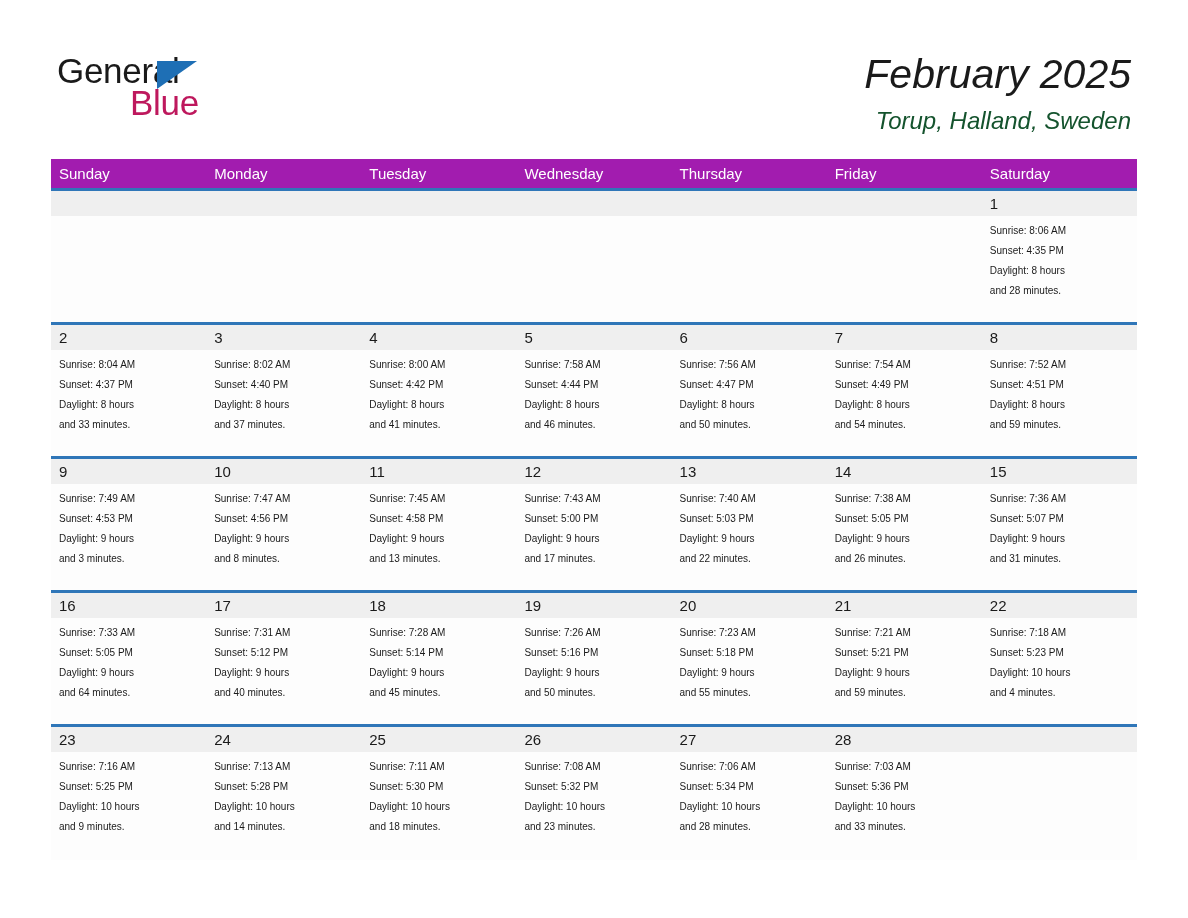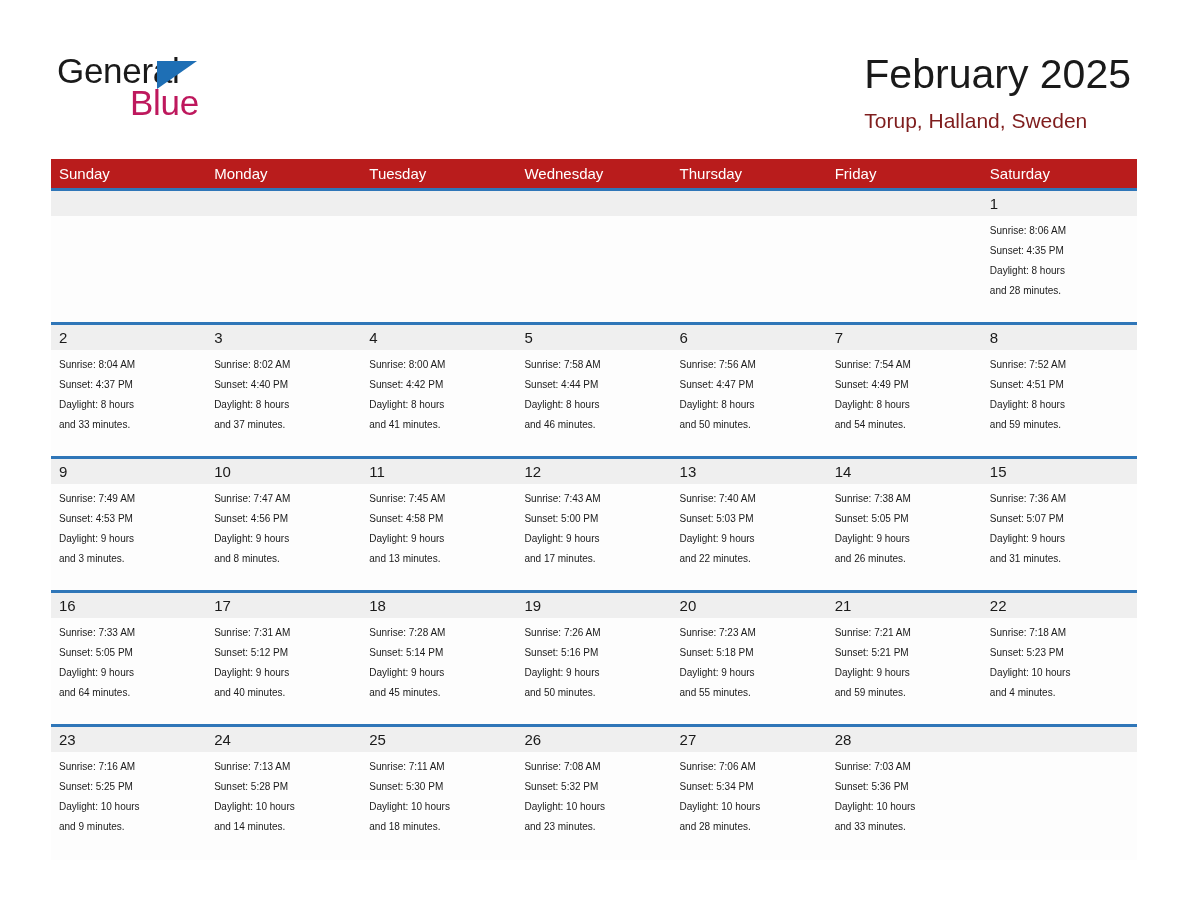--- a/index.html
+++ b/index.html
@@ -63,34 +63,35 @@
     font-size: 35px;
     line-height: 38px;
     color: #be185d;
     letter-spacing: -0.3px;
   }
 
   .title-block {
     position: absolute;
     right: 57px;
     top: 50px;
-    text-align: left;
+    text-align: right;
+    font-style: italic;
   }
   .cal-title {
     font-size: 41px;
     line-height: 48px;
     color: #1a1a1a;
     font-weight: normal;
     margin: 0;
     white-space: nowrap;
   }
   .cal-subtitle {
-    font-size: 21px;
+    font-size: 24px;
     line-height: 30px;
-    color: #7f1d1d;
+    color: #14532d;
     margin: 8px 0 0 0;
     font-weight: normal;
     white-space: nowrap;
   }
 
   
   .calendar {
     position: absolute;
     left: 51px;
     top: 159px;
@@ -98,21 +99,21 @@
     border-collapse: collapse;
     table-layout: fixed;
   }
   .calendar th,
   .calendar td {
     padding: 0;
     margin: 0;
     vertical-align: top;
   }
   .cal-head th {
-    background: #b91c1c;
+    background: #a21caf;
     color: #ffffff;
     font-size: 15px;
     font-weight: normal;
     text-align: left;
     height: 29px;
     line-height: 29px;
     padding-left: 8px;
     box-sizing: border-box;
   }
   .calendar col {

